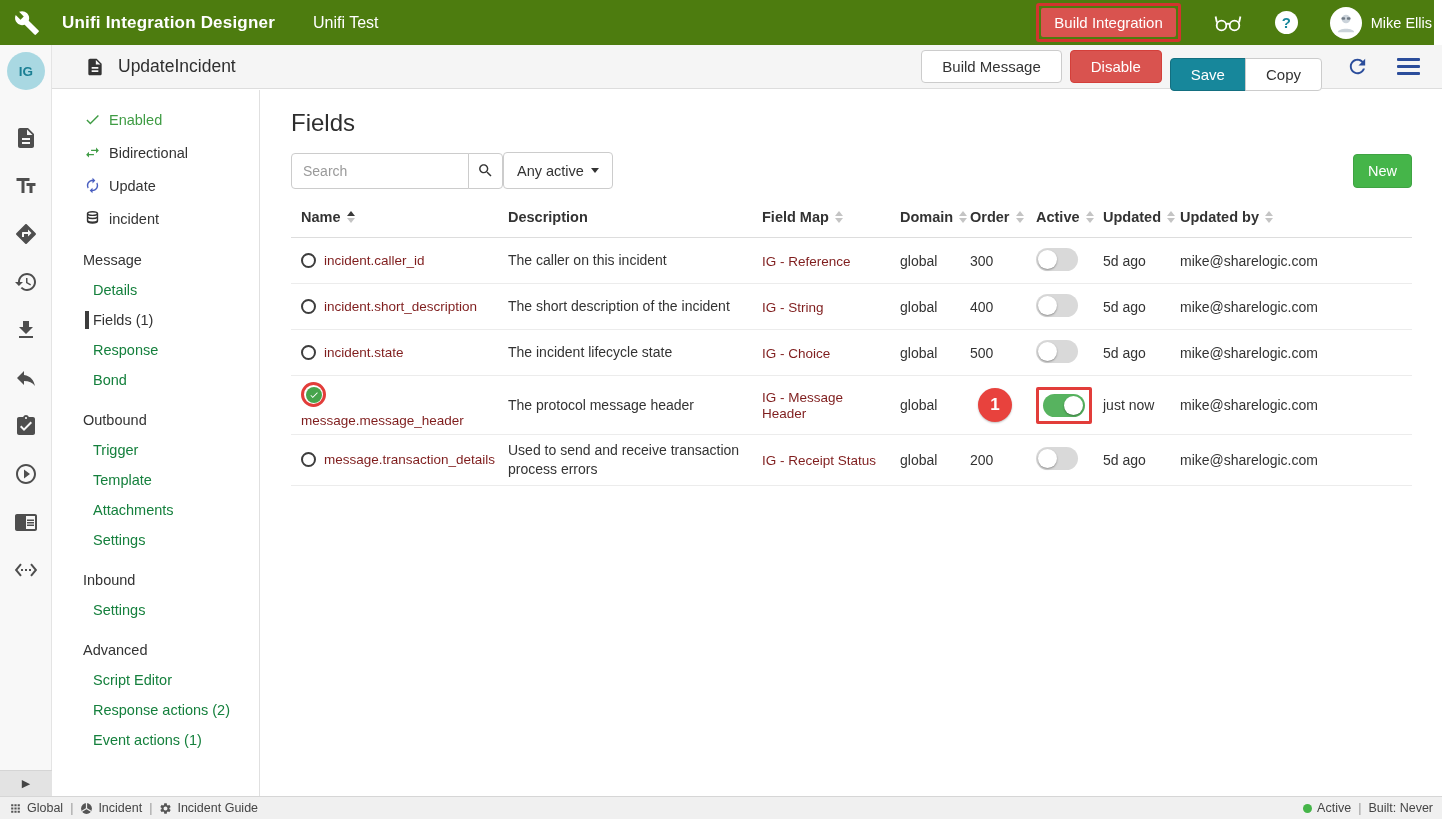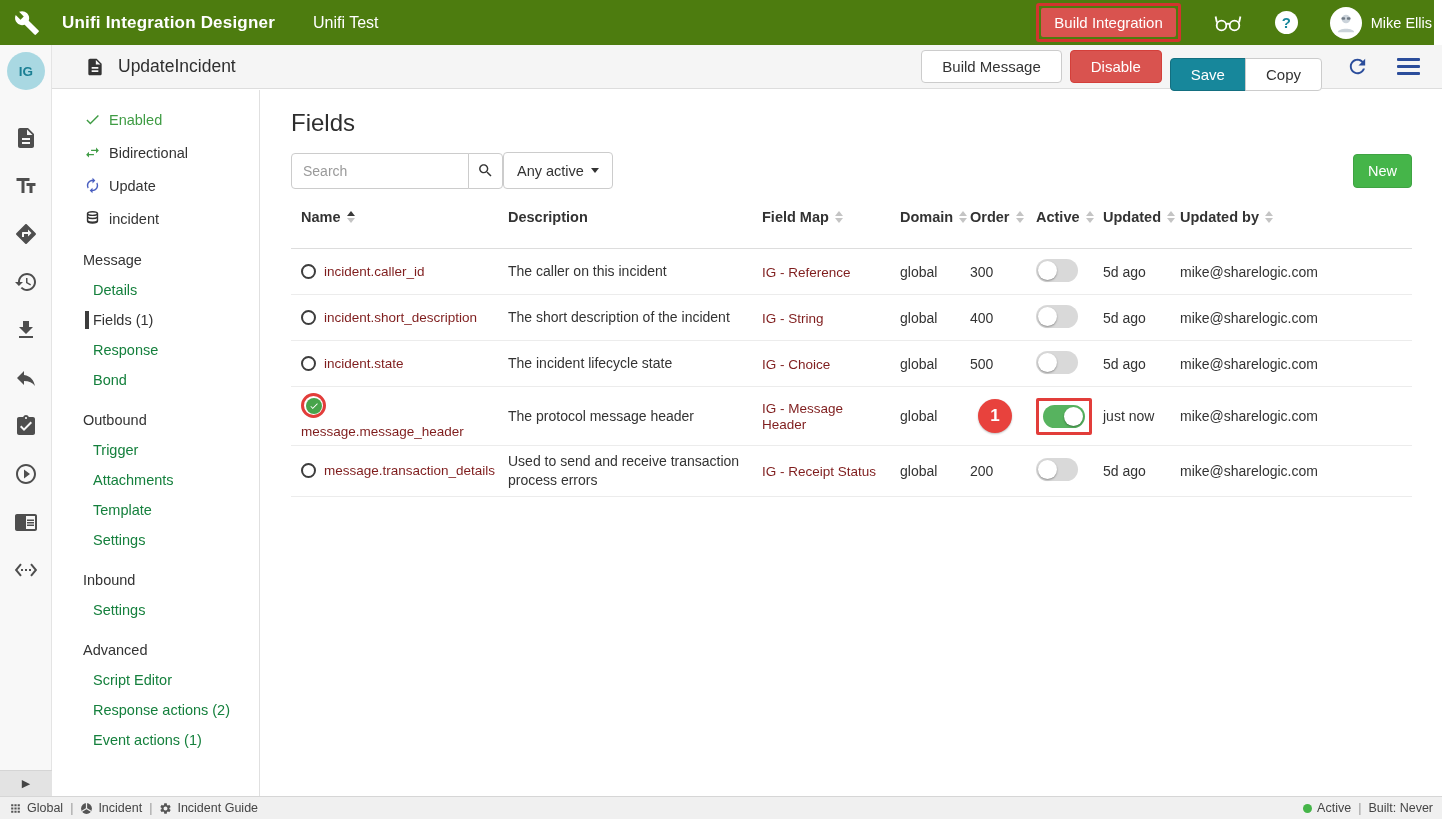--- a/index.html
+++ b/index.html
@@ -60,21 +60,21 @@
   .toolbar { display:flex; align-items:center; margin-top:15px; }
   .search-input { width:178px; height:36px; border:1px solid #ccc; border-radius:4px 0 0 4px; padding:0 11px; font-size:14px; font-family:inherit; color:#333; }
   .search-input::placeholder { color:#9a9a9a; }
   .search-btn { width:35px; height:36px; border:1px solid #ccc; background:#fff; border-radius:0 4px 4px 0; margin-left:-1px; cursor:pointer; display:flex; align-items:center; justify-content:center; }
   .filter-btn { margin-left:0; height:37px; border:1px solid #ccc; background:#fff; border-radius:4px; padding:0 13px; font-size:14.5px; font-family:inherit; color:#333; cursor:pointer; display:flex; align-items:center; gap:7px; }
   .caret { width:0; height:0; border-left:4.5px solid transparent; border-right:4.5px solid transparent; border-top:5px solid #333; }
   .btn-new { margin-left:auto; height:34px; padding:0 14px; background:#45b549; border:1px solid #3fa343; color:#fff; border-radius:4px; font-size:14.5px; font-family:inherit; cursor:pointer; }
 
   
   .grid-cols { display:grid; grid-template-columns:213px 254px 138px 70px 66px 67px 77px 1fr; }
-  .thead { margin-top:20px; padding-bottom:23px; border-bottom:1px solid #ddd; font-weight:bold; font-size:14.5px; color:#333; }
+  .thead { margin-top:20px; padding-bottom:12px; border-bottom:1px solid #ddd; font-weight:bold; font-size:14.5px; color:#333; }
   .th { display:flex; align-items:center; cursor:pointer; padding-left:4px; }
   .th.first { padding-left:10px; }
   .sort { display:inline-flex; flex-direction:column; gap:2px; margin-left:6px; }
   .sort i { width:0; height:0; border-left:4px solid transparent; border-right:4px solid transparent; }
   .sort .up { border-bottom:5px solid #c4c4c4; }
   .sort .dn { border-top:5px solid #c4c4c4; }
   .sort.asc .up { border-bottom-color:#3a3a3a; }
   .trow { align-items:center; min-height:46px; border-bottom:1px solid #ececec; font-size:14px; }
   .cell { padding:6px 8px 6px 4px; }
   .cell-name { display:flex; align-items:center; flex-wrap:wrap; gap:6px 8px; padding-left:10px; }
@@ -235,22 +235,22 @@
   </div>
 
   <div class="nav-section-title">Message</div>
   <a class="nav-link">Details</a>
   <a class="nav-link active">Fields (1)</a>
   <a class="nav-link">Response</a>
   <a class="nav-link">Bond</a>
 
   <div class="nav-section-title">Outbound</div>
   <a class="nav-link">Trigger</a>
+  <a class="nav-link">Template</a>
   <a class="nav-link">Attachments</a>
-  <a class="nav-link">Template</a>
   <a class="nav-link">Settings</a>
 
   <div class="nav-section-title">Inbound</div>
   <a class="nav-link">Settings</a>
 
   <div class="nav-section-title">Advanced</div>
   <a class="nav-link">Script Editor</a>
   <a class="nav-link">Response actions (2)</a>
   <a class="nav-link">Event actions (1)</a>
 </div>

